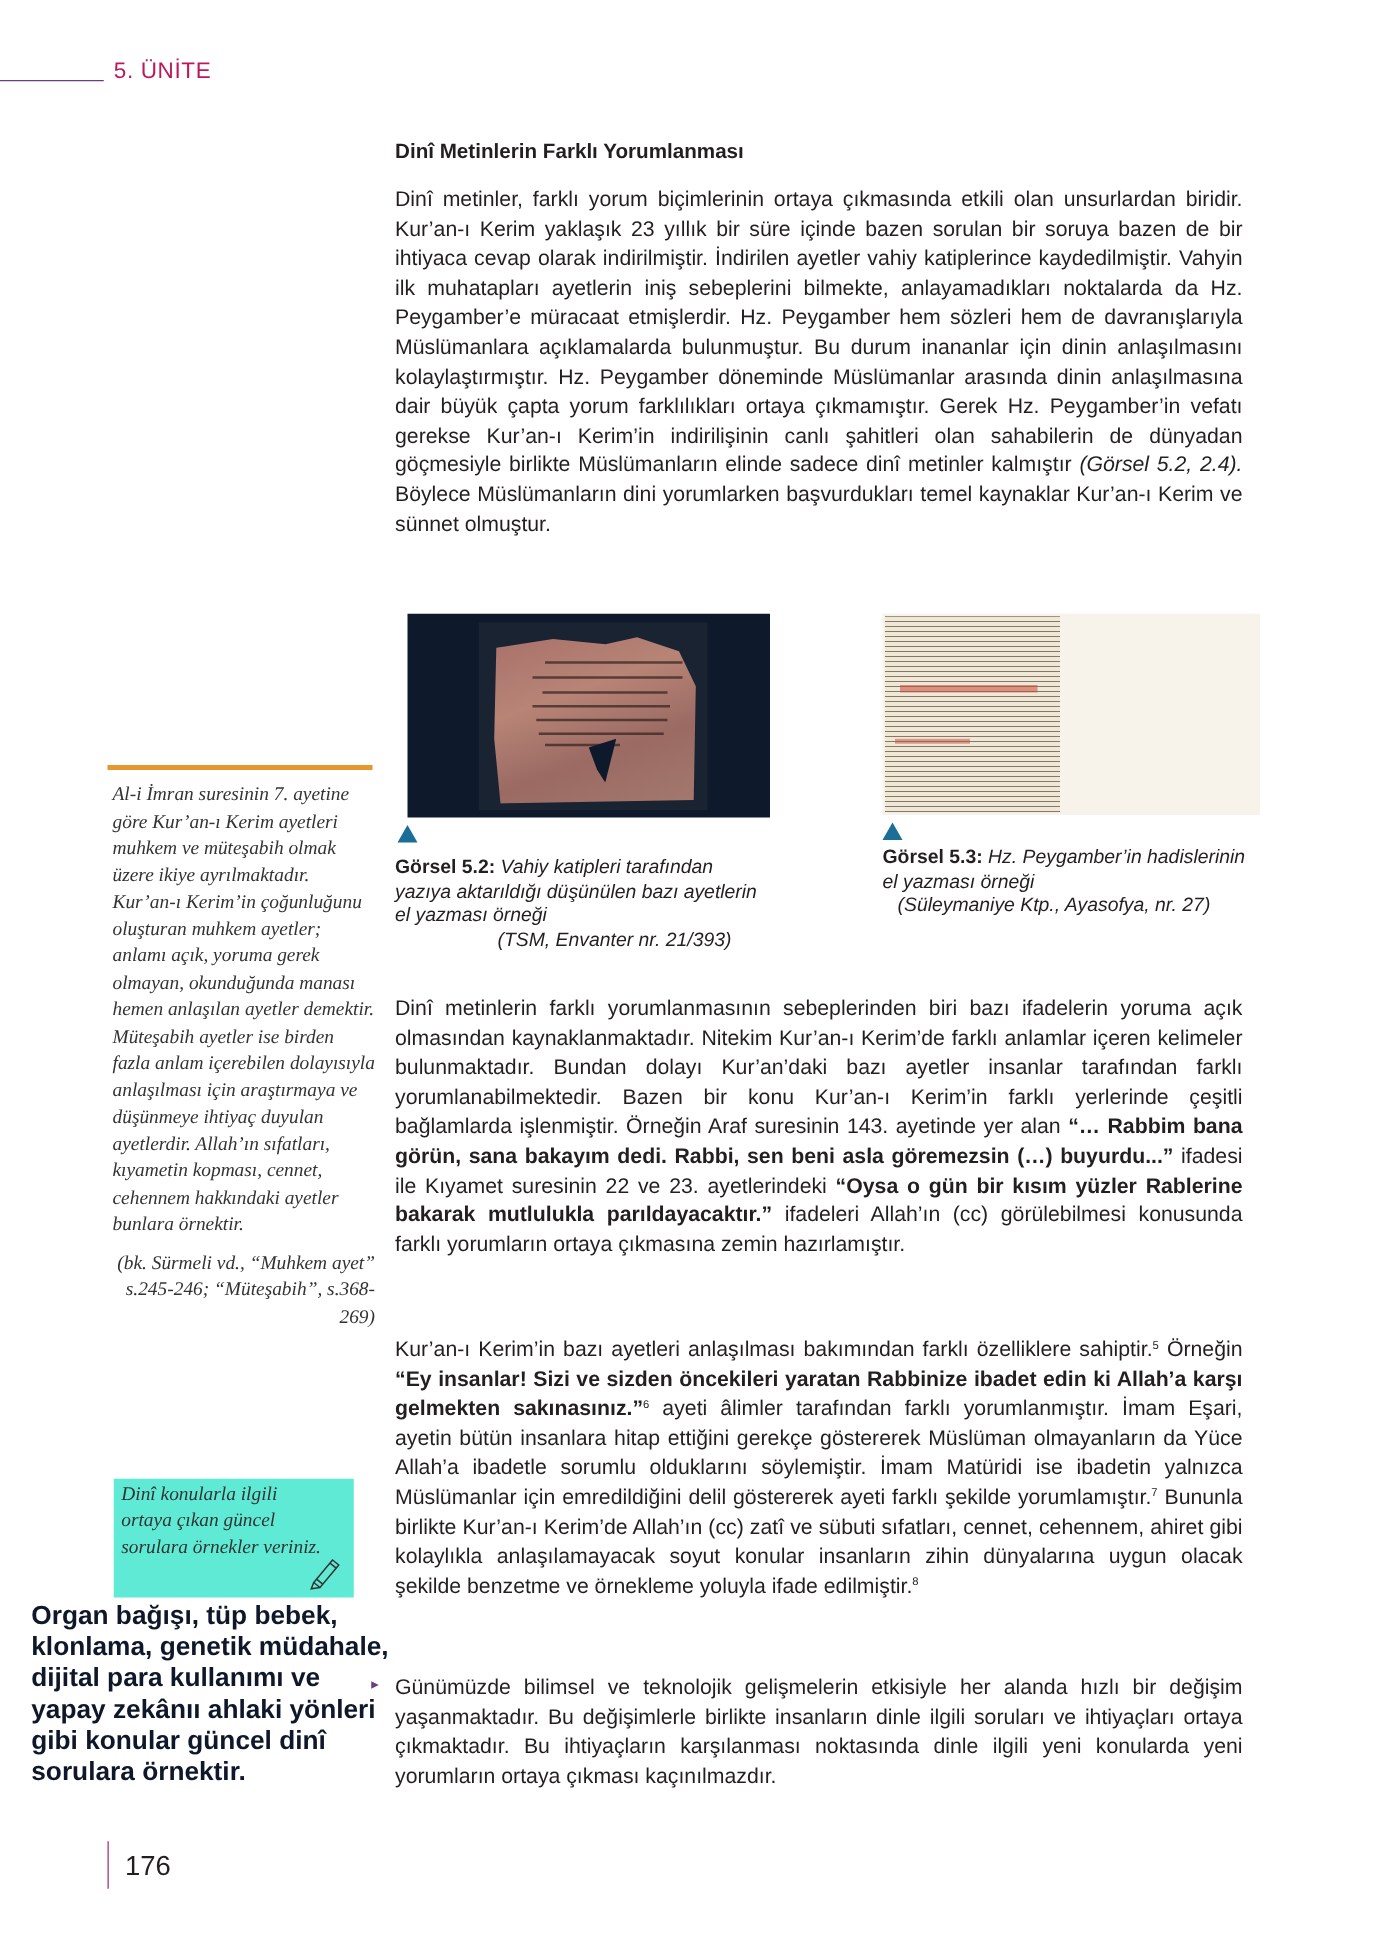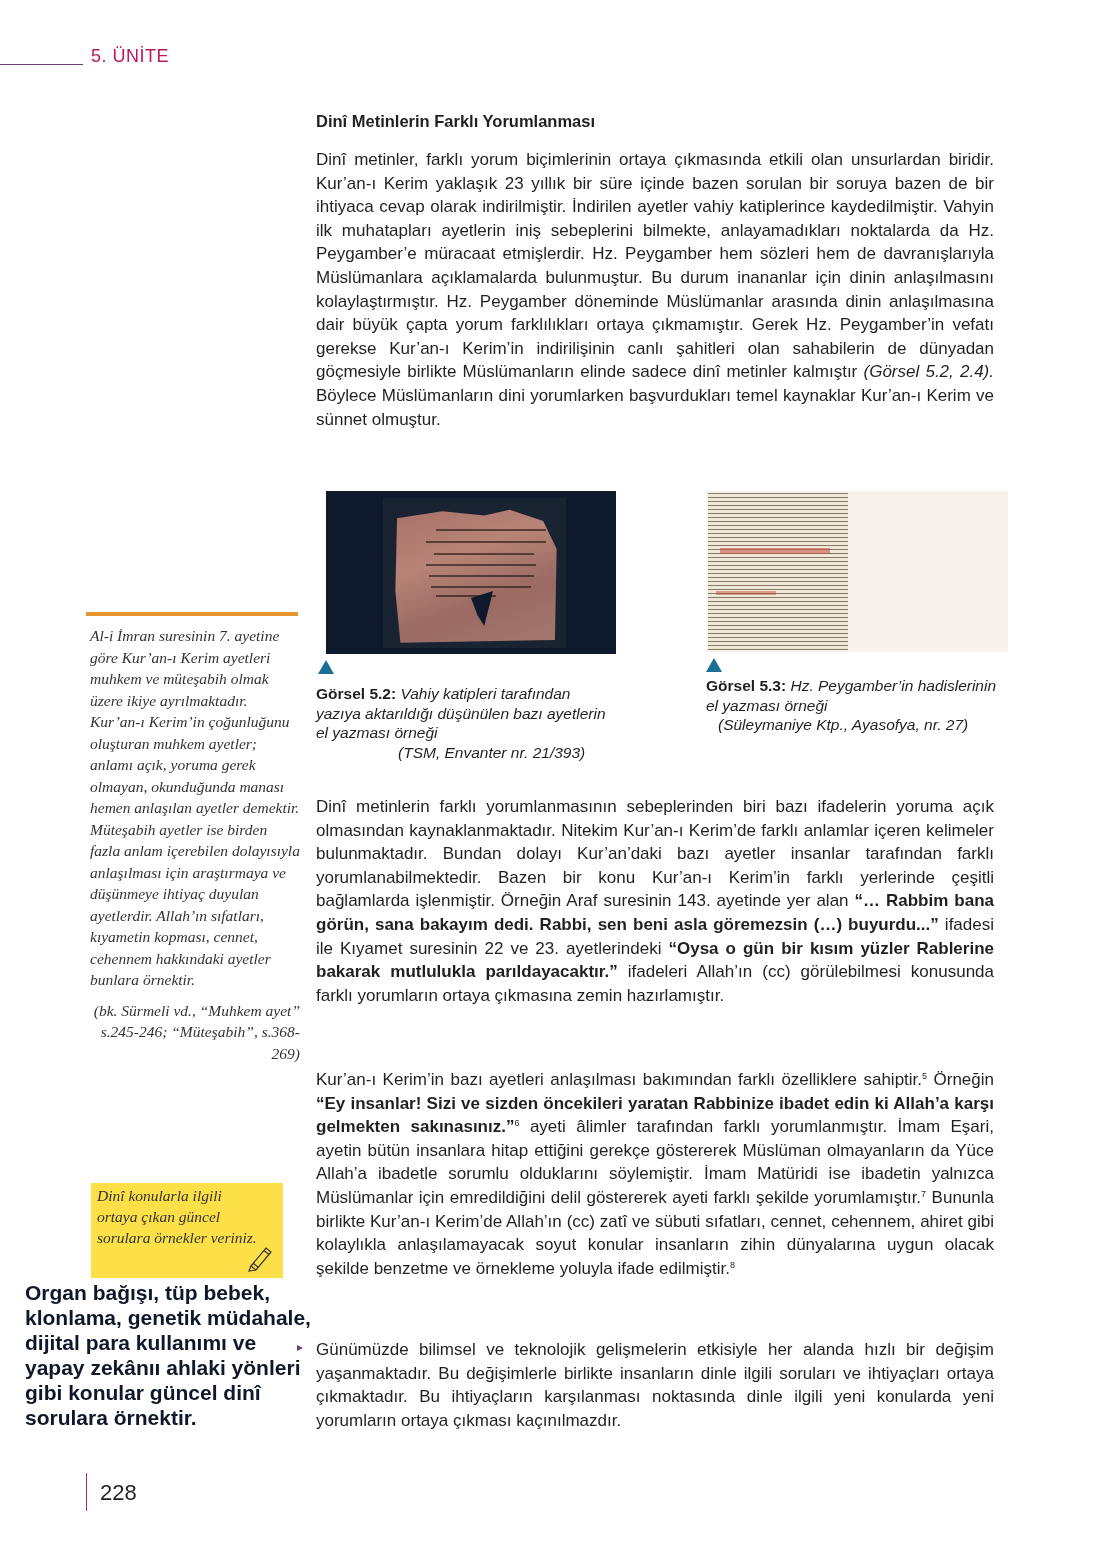--- a/index.html
+++ b/index.html
@@ -55,21 +55,21 @@
   .cap2 { left:706px; top:676px; width:300px; }
   .cap-src { display:block; font-style:italic; }
   .cap1 .cap-src { padding-left:82px; }
   .cap2 .cap-src { padding-left:12px; }
 
   .side-rule { position:absolute; left:86px; top:612px; width:212px; height:4px; background:#e8962e; }
   .side-note { position:absolute; left:90px; top:625px; width:210px; font-family:"Liberation Serif", serif; font-style:italic; font-size:15.5px; line-height:21.5px; color:#333; }
   .side-note p { margin:0; }
   .side-ref { text-align:right; margin-top:9px !important; }
 
-  .task-box { position:absolute; left:91px; top:1183px; width:192px; height:95px; background:#fde047; }
+  .task-box { position:absolute; left:91px; top:1183px; width:192px; height:95px; background:#5eead4; }
   .task-text { position:absolute; left:6px; top:2px; width:168px; font-family:"Liberation Serif", serif; font-style:italic; font-size:15.5px; line-height:21px; color:#333; }
   .pencil { position:absolute; right:8px; bottom:6px; width:30px; height:30px; }
 
   .answer { position:absolute; left:25px; top:1280px; width:290px; font-weight:bold; font-size:21px; line-height:25px; color:#0f172a; }
   .margin-arrow { position:absolute; left:297px; top:1345px; width:0; height:0; border-top:3px solid transparent; border-bottom:3px solid transparent; border-left:6px solid #6b3d7e; }
 
   .page-bar { position:absolute; left:86px; top:1473px; width:1px; height:38px; background:#a0307a; }
   .page-num { position:absolute; left:100px; top:1480px; font-size:22px; color:#231f20; }
 </style>
 </head>
@@ -155,13 +155,13 @@
       <path d="M19 8.5 L24 12.5"></path>
       <path d="M8.5 21.5 L13.5 25.5"></path>
     </g>
   </svg>
 </div>
 
 <div class="answer">Organ bağışı, tüp bebek, klonlama, genetik müdahale, dijital para kullanımı ve yapay zekânıı ahlaki yönleri gibi konular güncel dinî sorulara örnektir.</div>
 <div class="margin-arrow"></div>
 
 <div class="page-bar"></div>
-<div class="page-num">228</div>
+<div class="page-num">176</div>
 
 </body></html>

